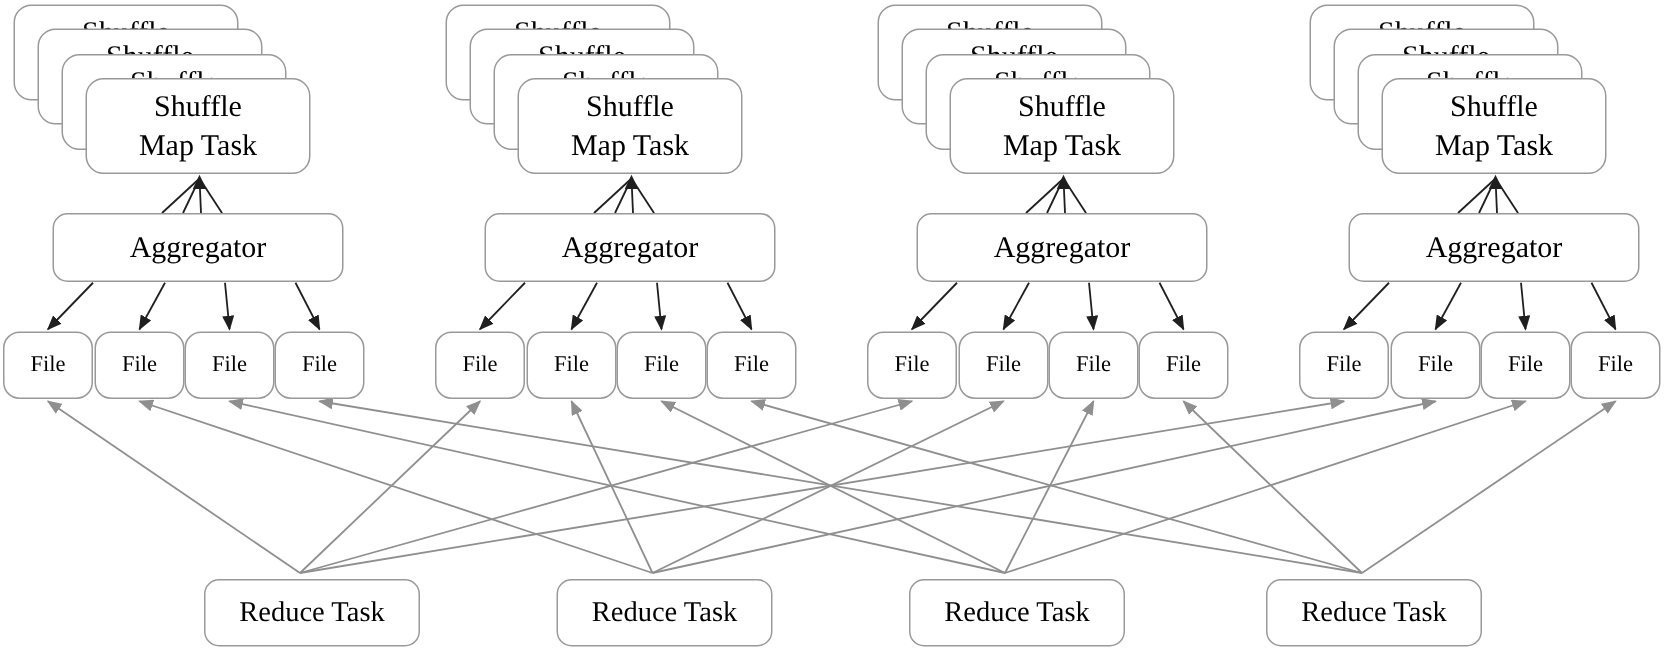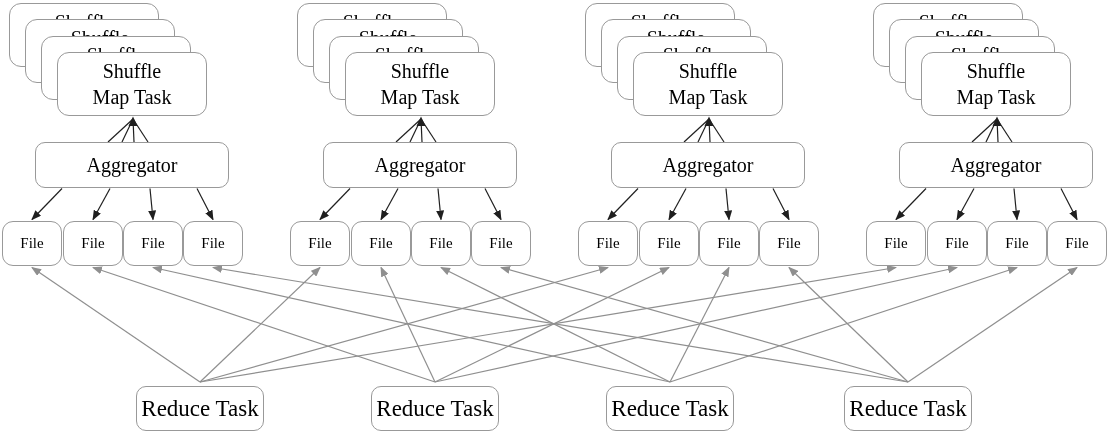--- a/index.html
+++ b/index.html
@@ -31,23 +31,23 @@
     width:194px;height:46px;
     border-radius:10px;
     font-size:20px;
   }
   .file{
     width:60px;height:45px;
     border-radius:11px;
     font-size:15px;
   }
   .reduce{
-    width:128px;height:45px;
+    width:144px;height:45px;
     border-radius:10px;
-    font-size:23px;
+    font-size:19px;
   }
   #arrows{
     position:absolute;left:0;top:0;
     pointer-events:none;
   }
 </style>
 </head>
 <body>
 
 <div id="canvas">

